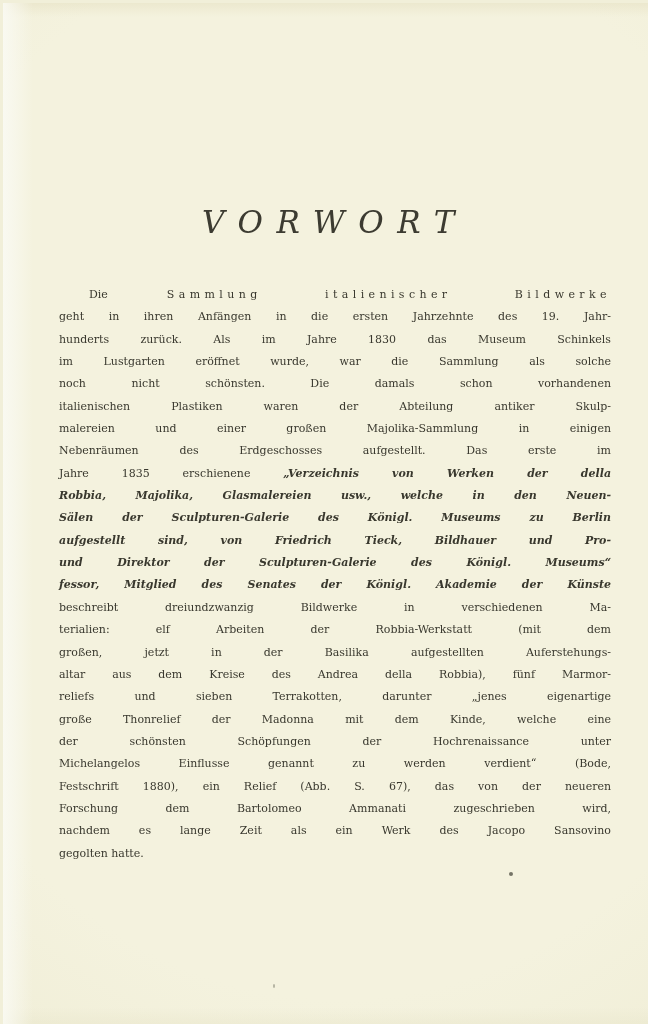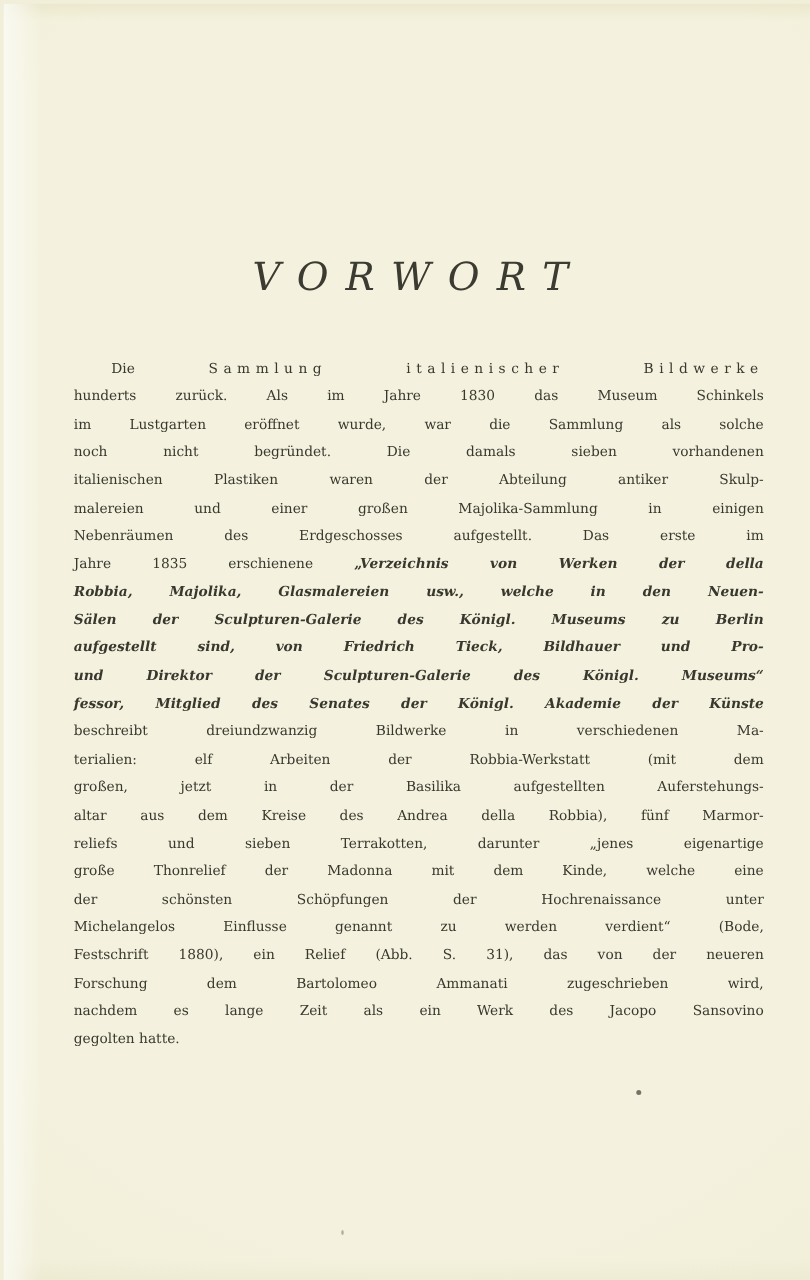--- a/index.html
+++ b/index.html
@@ -57,41 +57,42 @@
   .speck.s2{ left:270px; top:981px; width:2px; height:4px; opacity:.4; }
 </style>
 </head>
 <body>
 
 <div class="page">
   <h1 class="title">VORWORT</h1>
 
   <div class="body-text">
       <div class="line indent"><span class="seg-roman">Die </span><span class="seg-spaced">Sammlung italienischer Bildwerke</span></div>
+      <div class="line"><span class="seg-roman">geht in ihren Anfängen in die ersten Jahrzehnte des 19. Jahr-</span></div>
       <div class="line"><span class="seg-roman">hunderts zurück.  Als im Jahre 1830 das Museum Schinkels</span></div>
       <div class="line"><span class="seg-roman">im Lustgarten eröffnet wurde, war die Sammlung als solche</span></div>
-      <div class="line"><span class="seg-roman">noch nicht begründet.  Die damals sieben vorhandenen</span></div>
+      <div class="line"><span class="seg-roman">noch nicht schönsten.  Die damals schon vorhandenen</span></div>
       <div class="line"><span class="seg-roman">italienischen Plastiken waren der Abteilung antiker Skulp-</span></div>
       <div class="line"><span class="seg-roman">malereien und einer großen Majolika-Sammlung in einigen</span></div>
       <div class="line"><span class="seg-roman">Nebenräumen des Erdgeschosses aufgestellt.  Das erste im</span></div>
       <div class="line"><span class="seg-roman">Jahre 1835 erschienene </span><span class="seg-italic">„Verzeichnis von Werken der della</span></div>
       <div class="line"><span class="seg-italic">Robbia, Majolika, Glasmalereien usw., welche in den Neuen-</span></div>
       <div class="line"><span class="seg-italic">Sälen der Sculpturen-Galerie des Königl. Museums zu Berlin</span></div>
       <div class="line"><span class="seg-italic">aufgestellt sind, von Friedrich Tieck, Bildhauer und Pro-</span></div>
       <div class="line"><span class="seg-italic">und Direktor der Sculpturen-Galerie des Königl. Museums“</span></div>
       <div class="line"><span class="seg-italic">fessor, Mitglied des Senates der Königl. Akademie der Künste</span></div>
       <div class="line"><span class="seg-roman">beschreibt dreiundzwanzig Bildwerke in verschiedenen Ma-</span></div>
       <div class="line"><span class="seg-roman">terialien: elf Arbeiten der Robbia-Werkstatt (mit dem</span></div>
       <div class="line"><span class="seg-roman">großen, jetzt in der Basilika aufgestellten Auferstehungs-</span></div>
       <div class="line"><span class="seg-roman">altar aus dem Kreise des Andrea della Robbia), fünf Marmor-</span></div>
       <div class="line"><span class="seg-roman">reliefs und sieben Terrakotten, darunter „jenes eigenartige</span></div>
       <div class="line"><span class="seg-roman">große Thonrelief der Madonna mit dem Kinde, welche eine</span></div>
       <div class="line"><span class="seg-roman">der schönsten Schöpfungen der Hochrenaissance unter</span></div>
       <div class="line"><span class="seg-roman">Michelangelos Einflusse genannt zu werden verdient“ (Bode,</span></div>
-      <div class="line"><span class="seg-roman">Festschrift 1880), ein Relief (Abb. S. 31), das von der neueren</span></div>
+      <div class="line"><span class="seg-roman">Festschrift 1880), ein Relief (Abb. S. 67), das von der neueren</span></div>
       <div class="line"><span class="seg-roman">Forschung dem Bartolomeo Ammanati zugeschrieben wird,</span></div>
       <div class="line"><span class="seg-roman">nachdem es lange Zeit als ein Werk des Jacopo Sansovino</span></div>
       <div class="line last"><span class="seg-roman">gegolten hatte.</span></div>
     </div>
 
   <div class="speck s1"></div>
   <div class="speck s2"></div>
 </div>
 
 </body></html>

